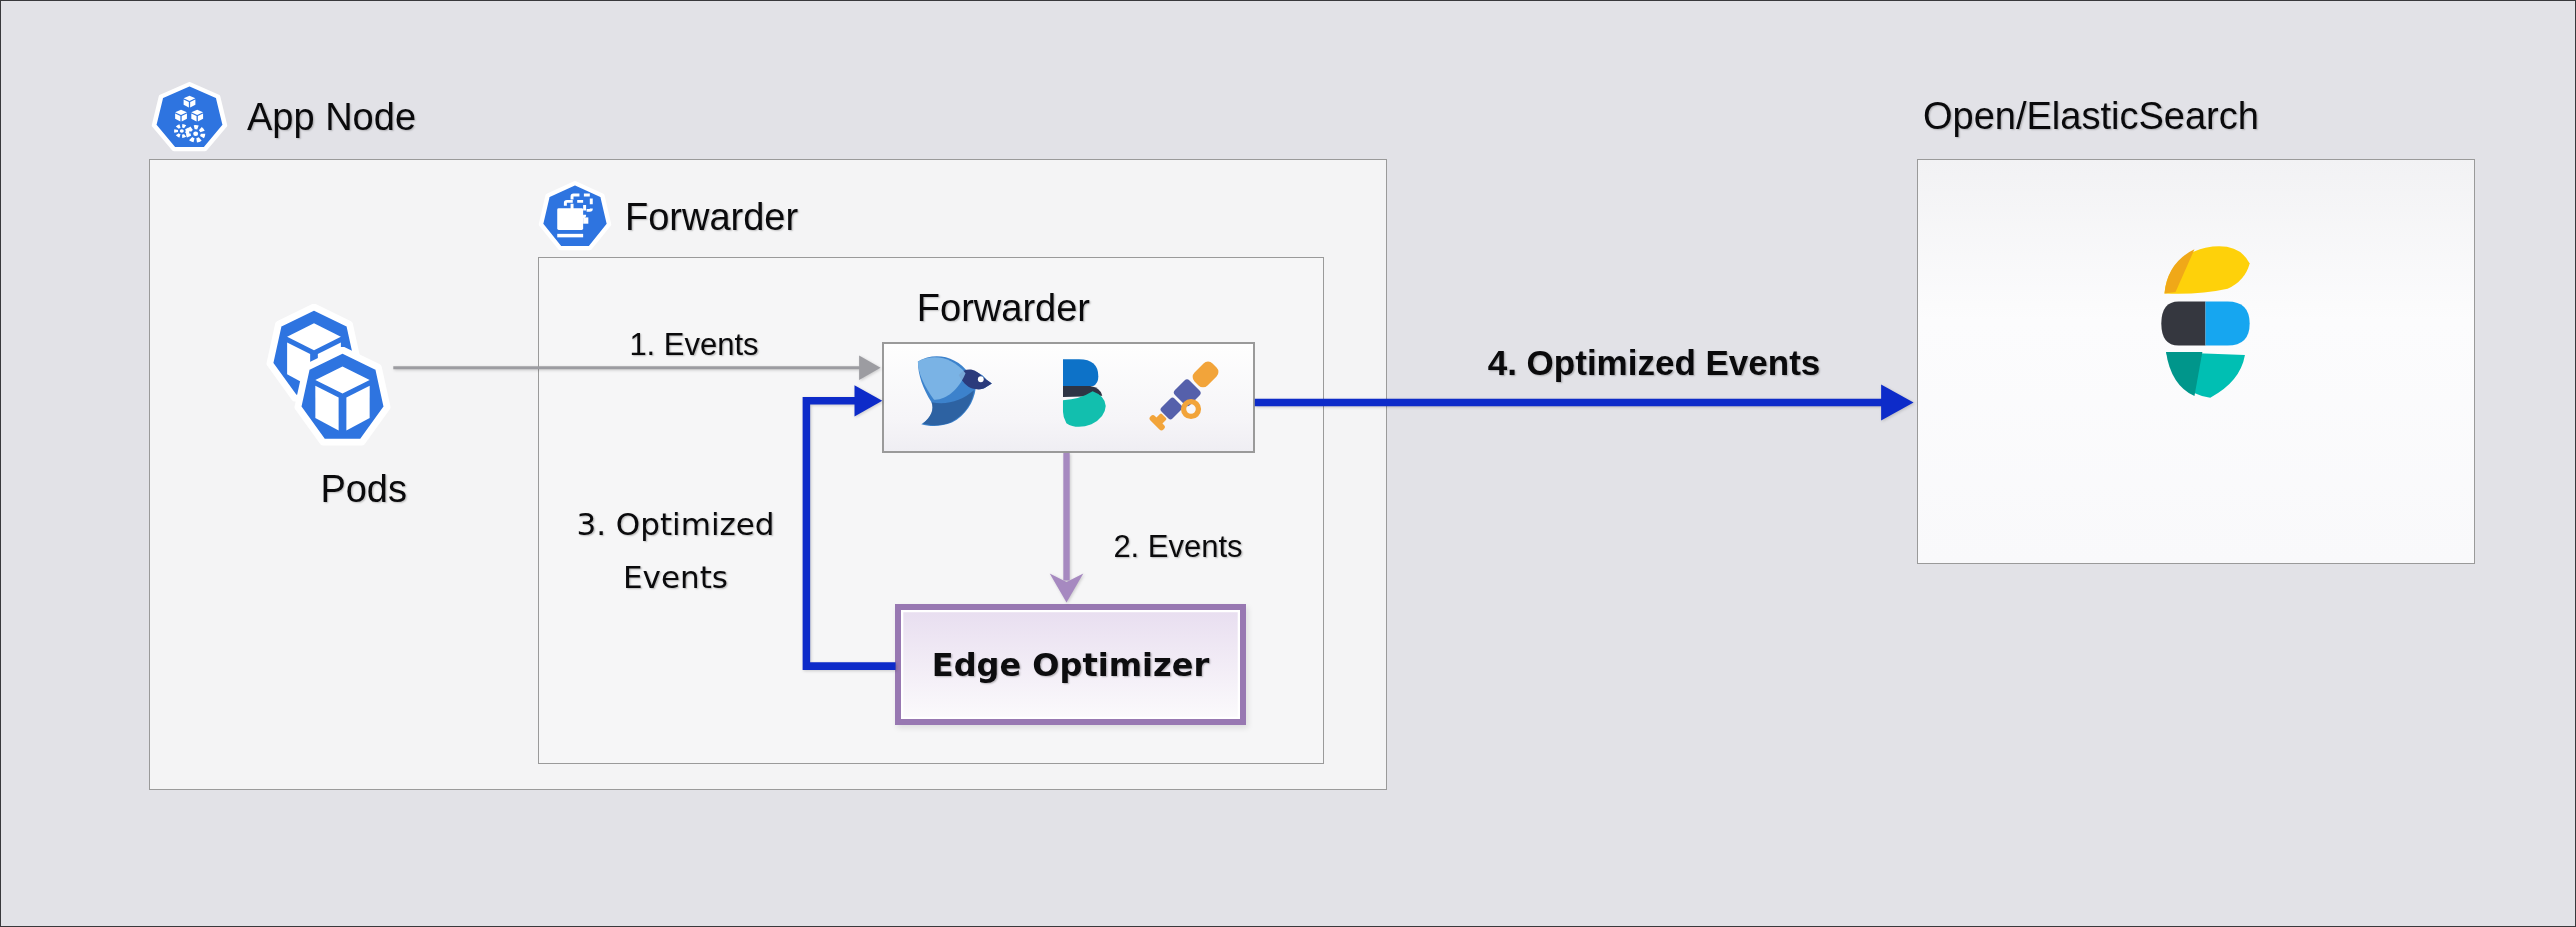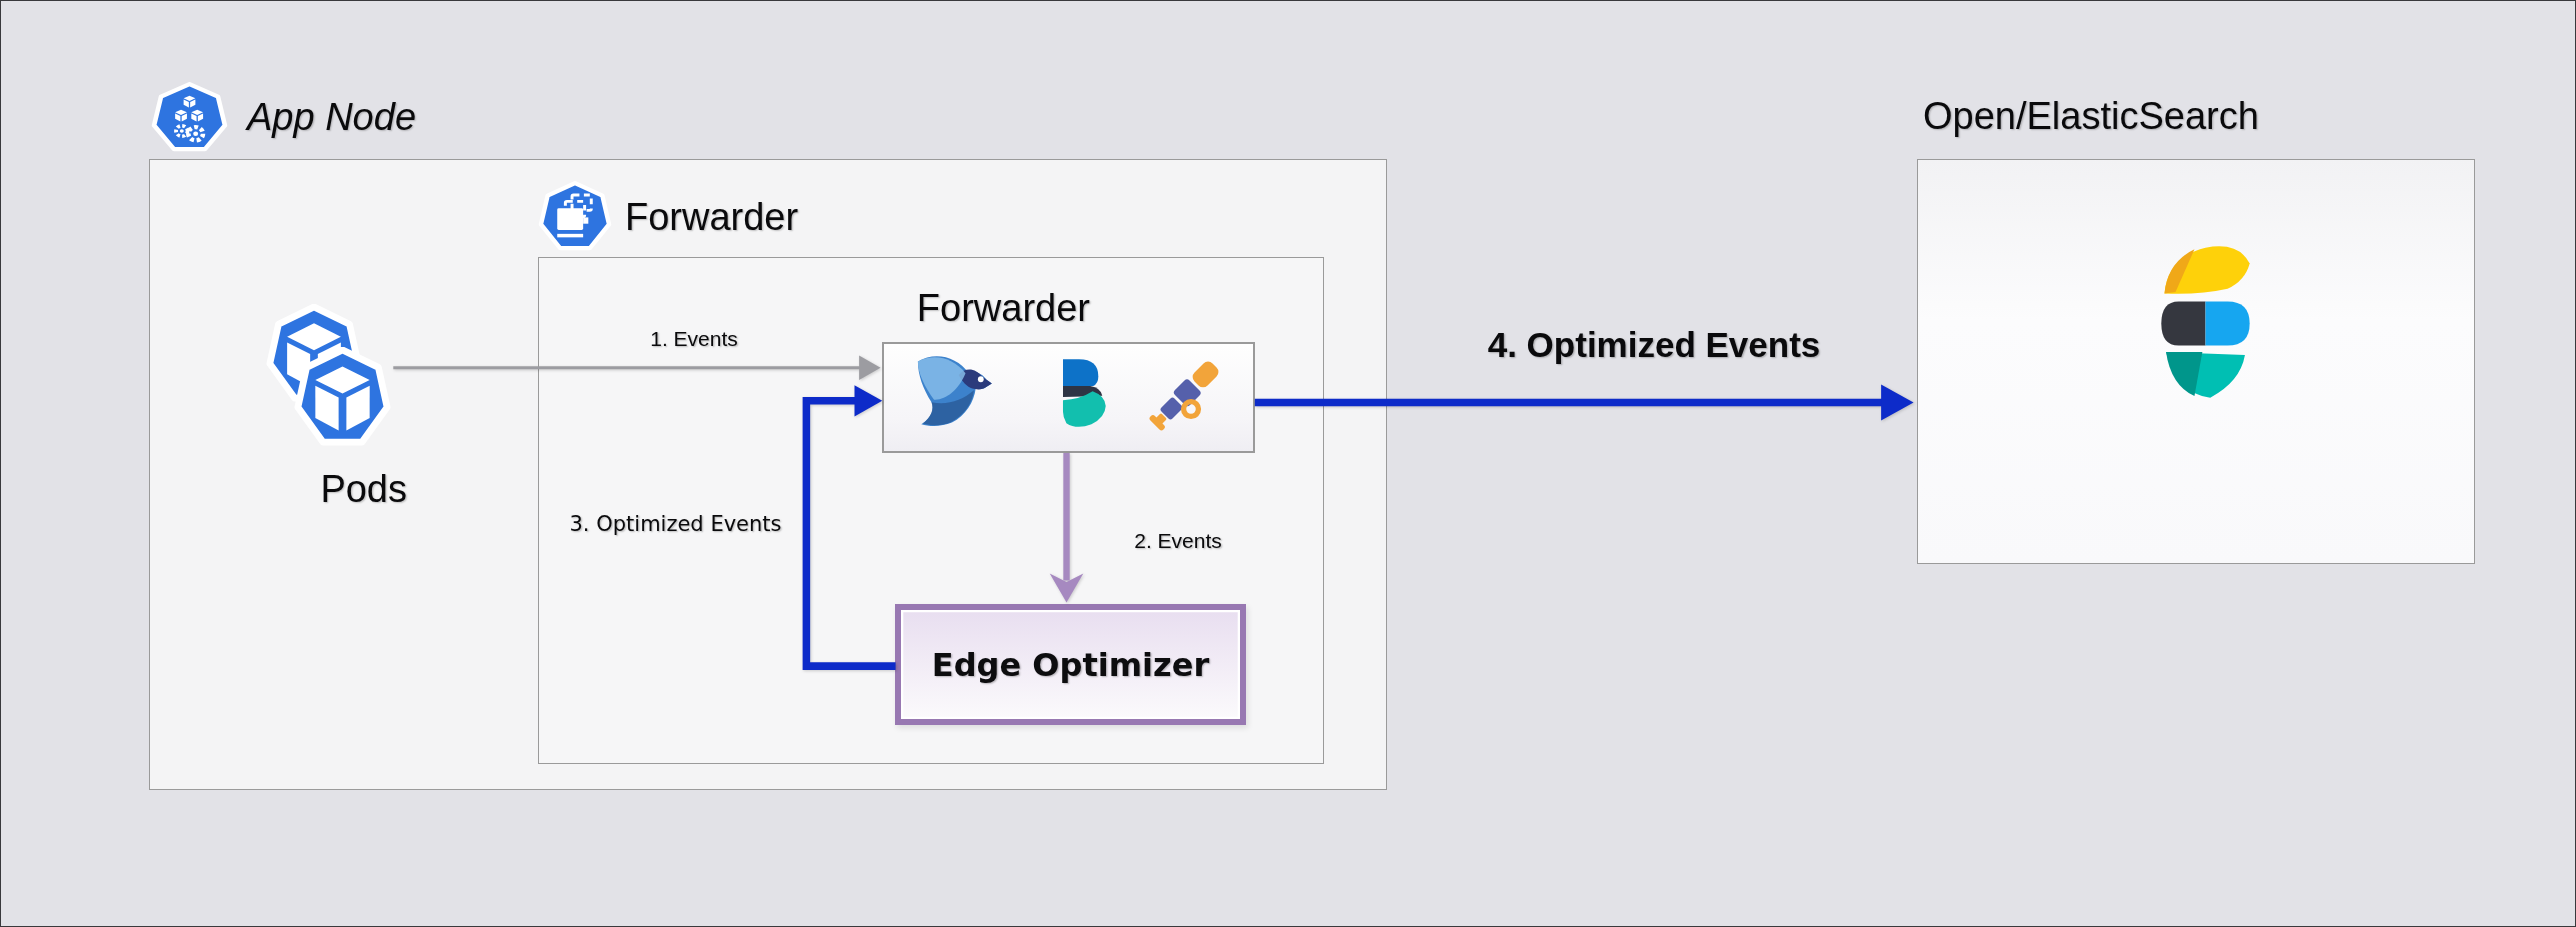--- a/index.html
+++ b/index.html
@@ -25,32 +25,32 @@
     background:linear-gradient(180deg,#e8def0 0%,#efe8f4 35%,#fbfafc 100%);
     display:flex;align-items:center;justify-content:center;
     font-family:"DejaVu Sans",sans-serif;font-weight:bold;color:#0d0d0f;
     text-shadow:1.2px 1.2px 1.7px rgba(0,0,0,.25);
   }
   #edge-optimizer-box{left:894px;top:603px;width:351px;height:121px;font-size:32px;}
   #elastic-plugin-box{left:1988px;top:413px;width:423px;height:118px;font-size:30px;}
 
   .title{position:absolute;font-size:38px;color:#0a0a0c;white-space:nowrap;
     text-shadow:1.2px 1.2px 1.7px rgba(0,0,0,.22);}
-  #appnode-label{left:246px;top:95px;font-style:italic;}
+  #appnode-label{left:246px;top:95px;}
   #daemonset-label{left:624px;top:195px;}
   #pods-label{left:232px;top:467px;width:174px;text-align:right;}
   #forwarder-label{left:886px;top:286px;width:203px;text-align:right;}
   #destination-label{left:1922px;top:94px;}
 
-  .flow{position:absolute;font-size:21px;color:#0a0a0c;text-align:center;
+  .flow{position:absolute;font-size:31px;color:#0a0a0c;text-align:center;
     text-shadow:1.2px 1.2px 1.7px rgba(0,0,0,.25);}
   #flow1-label{left:577px;top:326px;width:232px;}
   #flow2-label{left:1061px;top:528px;width:232px;}
   #flow3-label{left:544px;top:497px;width:261px;line-height:53px;font-family:"DejaVu Sans",sans-serif;}
-  #flow4-label{left:1447px;top:324px;width:412px;font-weight:bold;font-size:35px;}
+  #flow4-label{left:1447px;top:342px;width:412px;font-weight:bold;font-size:35px;}
 
   .icon{position:absolute;}
   #node-icon{left:150px;top:81px;width:77px;height:70px;}
   #daemonset-icon{left:537px;top:180px;width:74px;height:70px;}
   #pod1-icon{left:265px;top:303px;width:96px;height:100px;}
   #pod2-icon{left:293px;top:346px;width:97px;height:101px;}
   #fluentbit-icon{left:905px;top:347px;width:102px;height:88px;}
   #beats-icon{left:1054px;top:355px;width:57px;height:75px;}
   #telescope-icon{left:1143px;top:349px;width:85px;height:87px;}
   #elastic-logo{left:2154px;top:239px;width:101px;height:167px;}

